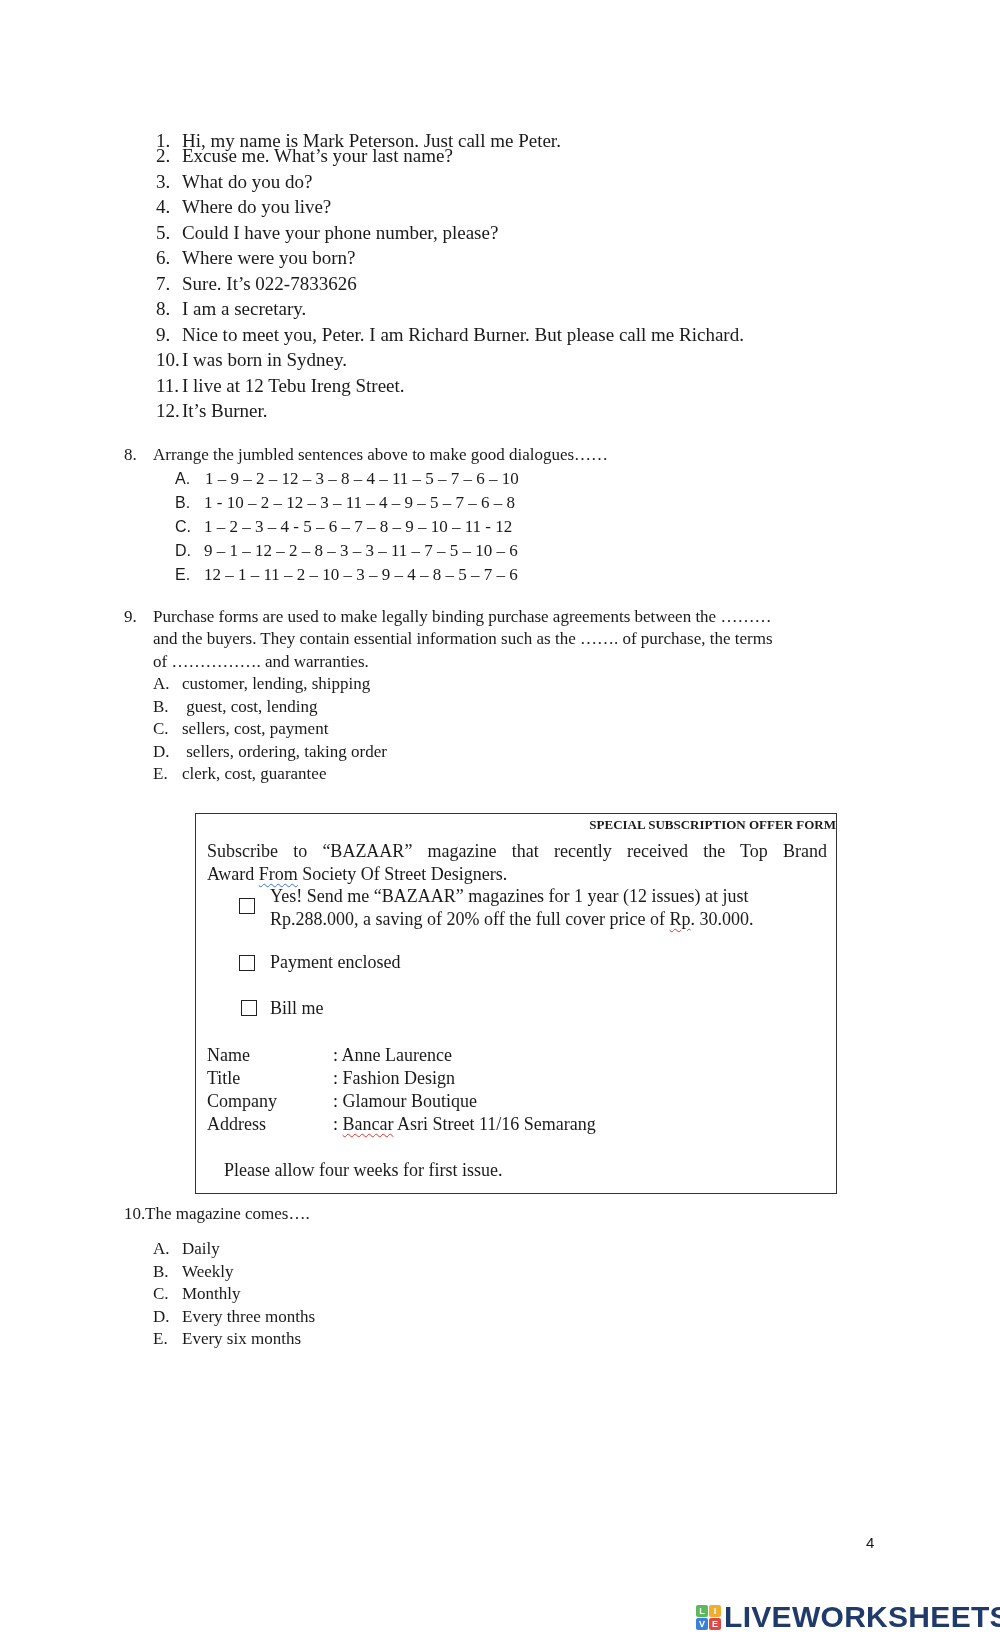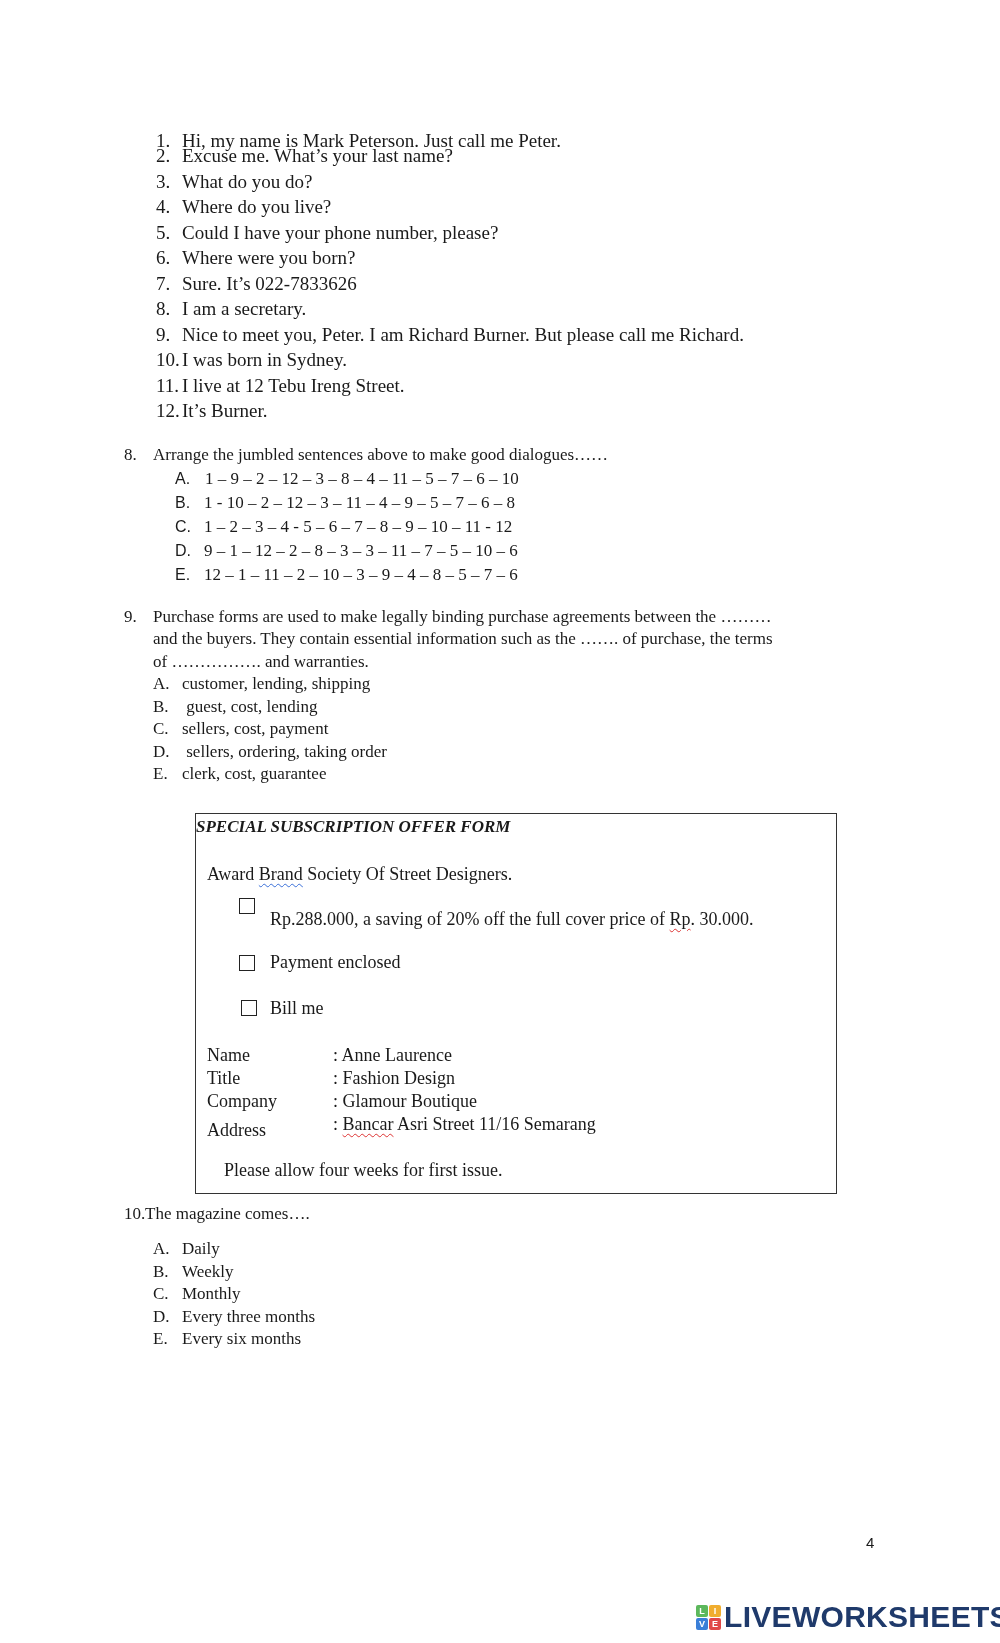--- a/index.html
+++ b/index.html
@@ -9,21 +9,21 @@
   .jumbled { font-size: 19px; line-height: 25.5px; }
   .jumbled .row { position: absolute; left: 156px; }
   .jumbled .num { display: inline-block; width: 26px; }
   .q { font-size: 17px; line-height: 22px; }
   .q .row { position: absolute; }
   .opt-sans { font-family: "Liberation Sans", "DejaVu Sans", sans-serif; font-size: 16px; }
   .seq { font-size: 17px; }
   .form-box { position: absolute; left: 195px; top: 813px; width: 642px; height: 381px;
               border: 1.5px solid #333; box-sizing: border-box; font-size: 18px; }
   .form-box .abs { position: absolute; }
-  .form-title { font-weight: bold; font-size: 17px; left: 0; right: 0; text-align: left; top: 3px; font-style: italic; }
+  .form-title { font-weight: bold; font-size: 13px; left: 0; right: 0; text-align: right; top: 3px; }
   .checkbox { width: 16px; height: 16px; border: 1.4px solid #222; box-sizing: border-box; background: #fff; cursor: pointer; }
   .squiggle-blue { text-decoration: underline wavy #3a6fd8; text-decoration-thickness: 1px; text-underline-offset: 3px; }
   .squiggle-red { text-decoration: underline wavy #d33; text-decoration-thickness: 1px; text-underline-offset: 3px; }
   .page-num { font-family: "Liberation Sans", "DejaVu Sans", sans-serif; font-size: 15px; }
   .logo { display: flex; align-items: center; }
   .tiles { display: grid; grid-template-columns: 12px 12px; grid-template-rows: 12px 12px; gap: 1px; margin-right: 3px; }
   .tile { font-family: "Liberation Sans", "DejaVu Sans", sans-serif; font-size: 9px; font-weight: bold; color: #fff;
           display: flex; align-items: center; justify-content: center; border-radius: 2px; }
   .logo-text { font-family: "Liberation Sans", "DejaVu Sans", sans-serif; font-weight: bold; font-size: 30px;
                letter-spacing: 0.3px; }
@@ -65,38 +65,40 @@
   <div class="row abs" style="left:153px; top:651px">of ……………. and warranties.</div>
   <div class="row abs" style="left:153px; top:673px"><span style="display:inline-block;width:29px">A.</span><span>customer, lending, shipping</span></div>
   <div class="row abs" style="left:153px; top:696px"><span style="display:inline-block;width:29px">B.</span><span style="white-space:pre"> guest, cost, lending</span></div>
   <div class="row abs" style="left:153px; top:718px"><span style="display:inline-block;width:29px">C.</span><span>sellers, cost, payment</span></div>
   <div class="row abs" style="left:153px; top:741px"><span style="display:inline-block;width:29px">D.</span><span style="white-space:pre"> sellers, ordering, taking order</span></div>
   <div class="row abs" style="left:153px; top:763px"><span style="display:inline-block;width:29px">E.</span><span>clerk, cost, guarantee</span></div>
 </div>
 
 <div class="form-box">
   <div class="abs form-title">SPECIAL SUBSCRIPTION OFFER FORM</div>
-  <div class="abs" style="left:11px; top:50px;"><span style="white-space:pre">Award </span><span class="squiggle-blue">Brand</span><span style="white-space:pre"> Society Of Street Designers.</span></div>
+  <div class="abs" style="left:11px; top:27px; width:620px; text-align:justify; text-align-last:justify;">Subscribe to “BAZAAR” magazine that recently received the Top Brand</div>
+  <div class="abs" style="left:11px; top:50px;"><span style="white-space:pre">Award </span><span class="squiggle-blue">From</span><span style="white-space:pre"> Society Of Street Designers.</span></div>
 
   <div class="abs checkbox" style="left:43px; top:84px;"></div>
+  <div class="abs" style="left:74px; top:72px;">Yes! Send me “BAZAAR” magazines for 1 year (12 issues) at just</div>
   <div class="abs" style="left:74px; top:95px;"><span style="white-space:pre">Rp.288.000, a saving of 20% off the full cover price of </span><span class="squiggle-red">Rp</span><span>. 30.000.</span></div>
 
   <div class="abs checkbox" style="left:43px; top:141px;"></div>
   <div class="abs" style="left:74px; top:138px;">Payment enclosed</div>
 
   <div class="abs checkbox" style="left:45px; top:186px;"></div>
   <div class="abs" style="left:74px; top:184px;">Bill me</div>
 
   <div class="abs" style="left:11px; top:231px;">Name</div>
   <div class="abs" style="left:137px; top:231px;">: Anne Laurence</div>
   <div class="abs" style="left:11px; top:254px;">Title</div>
   <div class="abs" style="left:137px; top:254px;">: Fashion Design</div>
   <div class="abs" style="left:11px; top:277px;">Company</div>
   <div class="abs" style="left:137px; top:277px;">: Glamour Boutique</div>
-  <div class="abs" style="left:11px; top:300px;margin-top:6px;">Address</div>
+  <div class="abs" style="left:11px; top:300px;">Address</div>
   <div class="abs" style="left:137px; top:300px;"><span style="white-space:pre">: </span><span class="squiggle-red">Bancar</span><span style="white-space:pre"> Asri Street 11/16 Semarang</span></div>
 
   <div class="abs" style="left:28px; top:346px;text-align:center;">Please allow four weeks for first issue.</div>
 </div>
 
 <div class="q">
   <div class="row abs" style="left:124px; top:1203px">
     <span style="display:inline-block;width:21px">10.</span><span>The magazine comes….</span>
   </div>
   <div class="row abs" style="left:153px; top:1238px"><span style="display:inline-block;width:29px">A.</span><span>Daily</span></div>

